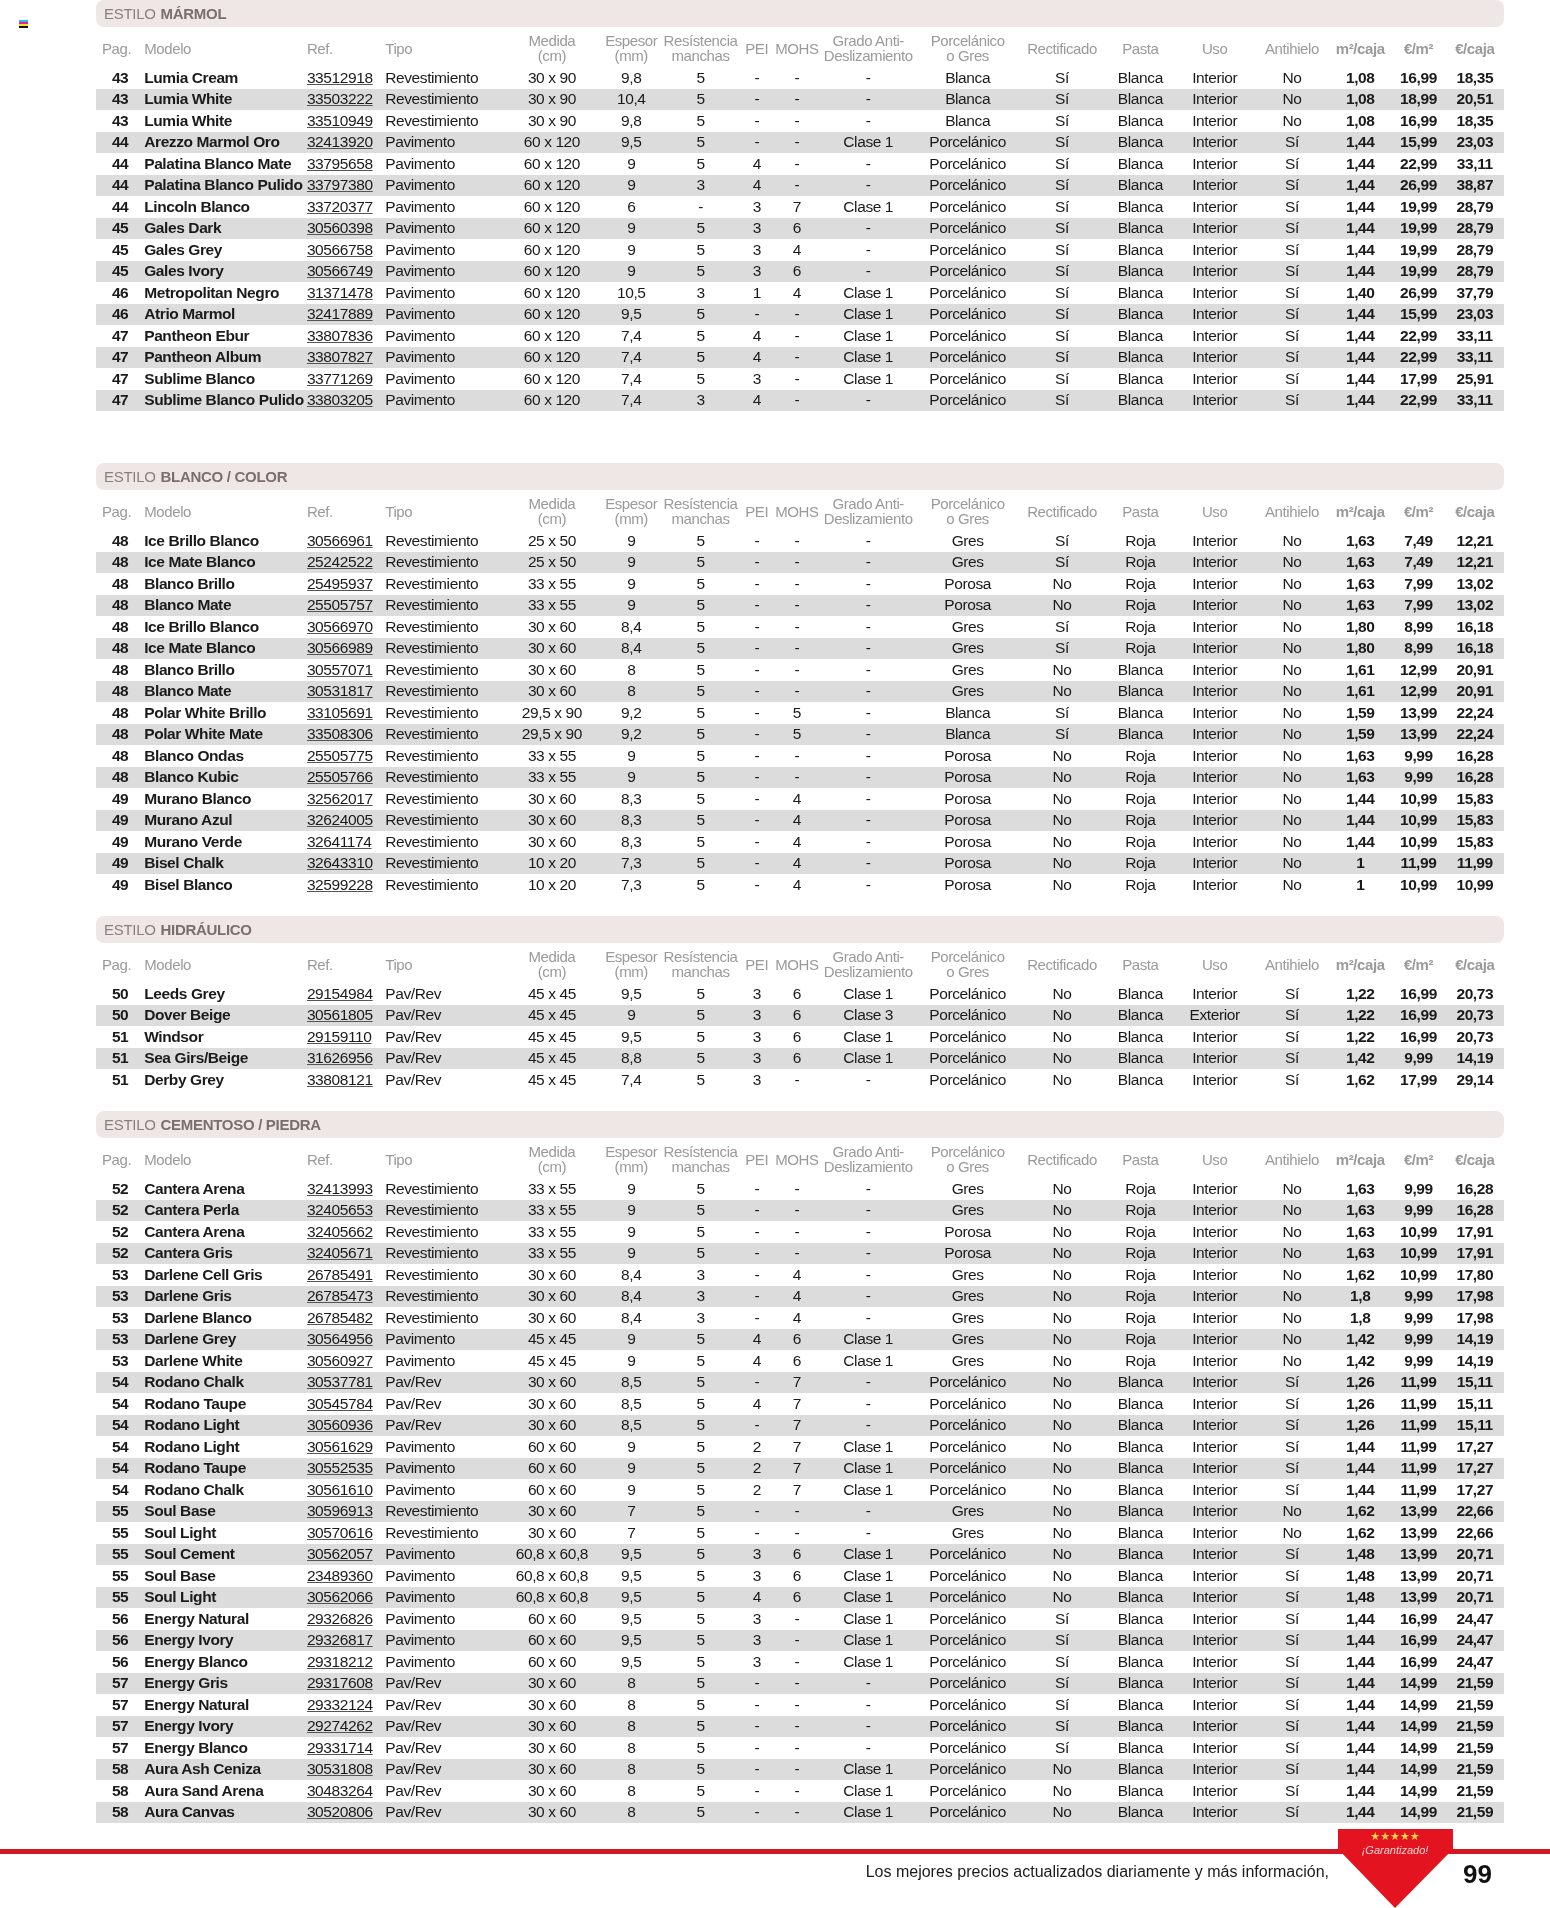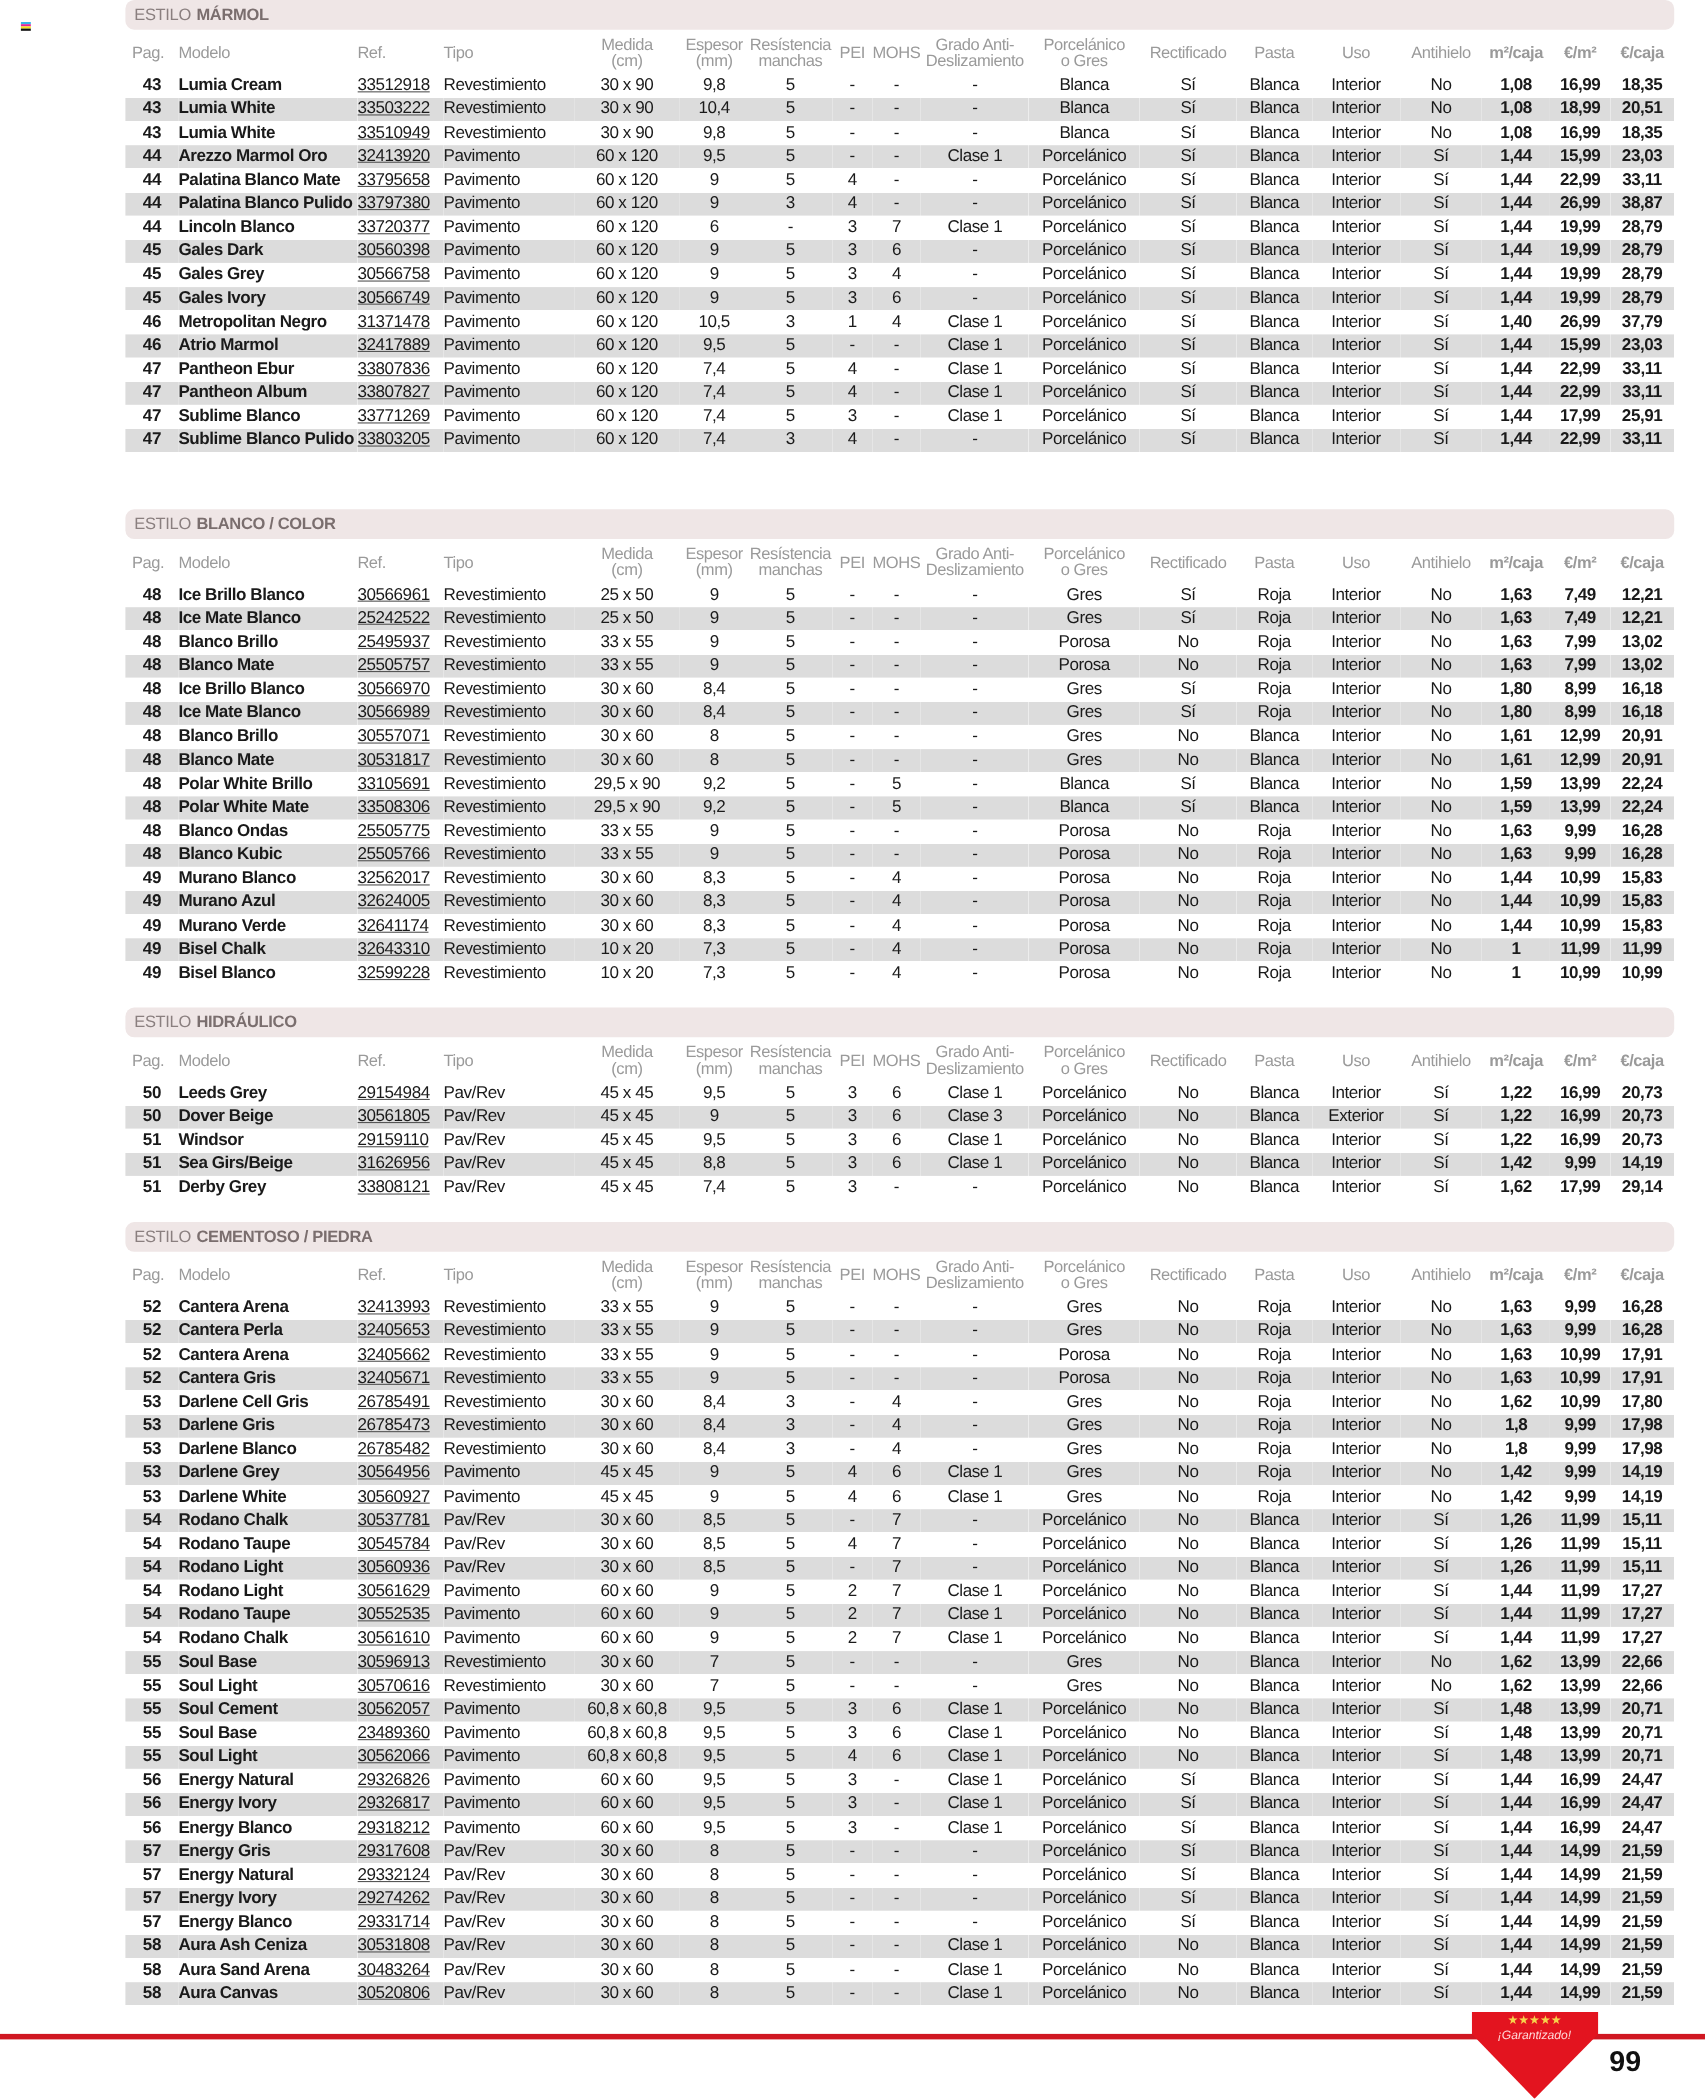--- a/index.html
+++ b/index.html
@@ -1,20 +1,20 @@
 <!DOCTYPE html>
 <html><head>
 <meta charset="utf-8">
 <style>
   html, body { margin:0; padding:0; }
   body { width:1550px; height:1908px; background:#ffffff; position:relative; overflow:hidden;
          font-family:"Liberation Sans", sans-serif; color:#1a1a1a; }
   .cmyk { position:absolute; left:19px; top:20px; width:9px; }
   .cmyk span { display:block; height:2px; }
-  .section { position:absolute; left:96px; width:1408px;margin-left:18px; }
+  .section { position:absolute; left:96px; width:1408px; }
   .sec-head { height:27px; background:#efe6e6; border-radius:8px; display:flex; align-items:center;
               padding-left:8px; font-size:15px; color:#8a7f7f; letter-spacing:-0.3px; }
   .sec-head b { color:#7a6e6e; margin-left:5px; font-weight:bold; }
   table { border-collapse:collapse; width:1408px; table-layout:fixed; font-size:15.5px; letter-spacing:-0.4px; }
   thead th { font-weight:normal; color:#9a9a9a; font-size:15px; line-height:15px; padding:6px 0 4px 0;
              vertical-align:middle; text-align:center; }
   thead th.l { text-align:left; }
   thead th.b { font-weight:bold; color:#9a9a9a; }
   tbody td { height:21.5px; padding:0; text-align:center; white-space:nowrap; overflow:hidden; }
   tbody tr:nth-child(even) td { background:#dcdcdc; }
@@ -1664,19 +1664,20 @@
             <td class="num">14,99</td>
             <td class="num">21,59</td>
           </tr>
         </tbody>
       </table>
     </div>
   </div>
 
 <div class="footer-line"></div>
 <div class="footer-text">
+  <div>Los mejores precios actualizados diariamente y más información,</div>
 </div>
 <svg class="badge" viewBox="0 0 115 79">
   <polygon points="0,0 115,0 115,20 57,79 0,20" fill="#e3141f"></polygon>
   <text x="57" y="11" text-anchor="middle" font-size="11" fill="#f7d24a" font-family="DejaVu Sans, sans-serif">★★★★★</text>
   <text x="57" y="25" text-anchor="middle" font-size="11" fill="#ffd6d6" font-style="italic" font-family="Liberation Sans, sans-serif">¡Garantizado!</text>
 </svg>
 <div class="page-num">99</div>
 
 </body></html>

